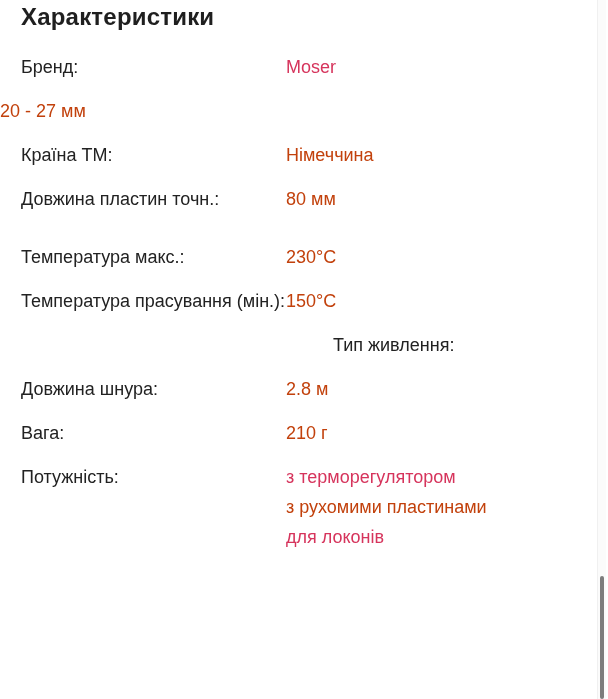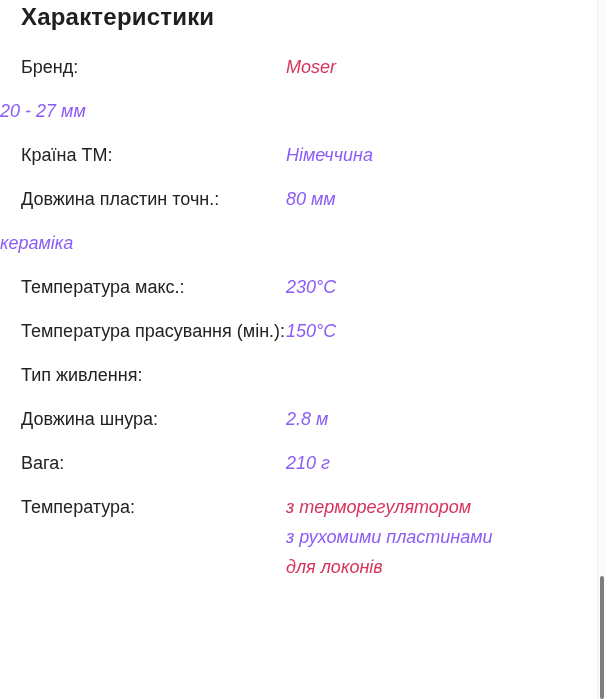--- a/index.html
+++ b/index.html
@@ -40,41 +40,41 @@
       width: 598px;
       margin: 0;
       padding: 0;
       list-style: none;
     }
     .spec-row {
       display: flex;
       align-items: flex-start;
       padding: 0;
       margin: 0 0 14px 0;
+      justify-content: flex-end;
     }
     .spec-label {
       width: 286px;
       padding-left: 21px;
       box-sizing: border-box;
       font-size: 18px;
       line-height: 30px;
       color: #222222;
     }
     .spec-values {
       flex: 1;
       padding-left: 0;
       box-sizing: border-box;
       display: flex;
       flex-direction: column;
-      font-style: italic;
     }
     .spec-value {
       font-size: 18px;
       line-height: 30px;
-      color: #8b5cf6;
+      color: #c2410c;
       text-decoration: none;
     }
     .spec-value.link {
       color: #d6345c;
       cursor: pointer;
     }
     .scrollbar-track {
       position: absolute;
       right: 2px;
       top: 0;
@@ -117,23 +117,20 @@
         <span class="spec-value">Німеччина</span>
       </div>
     </li>
     <li class="spec-row">
       <span class="spec-label">Довжина пластин точн.:</span>
       <div class="spec-values">
         <span class="spec-value">80 мм</span>
       </div>
     </li>
     <li class="spec-row">
-      <div class="spec-values">
-        <span class="spec-value">кераміка</span>
-      </div>
     </li>
     <li class="spec-row">
       <span class="spec-label">Температура макс.:</span>
       <div class="spec-values">
         <span class="spec-value">230°C</span>
       </div>
     </li>
     <li class="spec-row">
       <span class="spec-label">Температура прасування (мін.):</span>
       <div class="spec-values">
@@ -149,21 +146,21 @@
         <span class="spec-value">2.8 м</span>
       </div>
     </li>
     <li class="spec-row">
       <span class="spec-label">Вага:</span>
       <div class="spec-values">
         <span class="spec-value">210 г</span>
       </div>
     </li>
     <li class="spec-row">
-      <span class="spec-label">Температура:</span>
+      <span class="spec-label">Потужність:</span>
       <div class="spec-values">
         <a class="spec-value link">з терморегулятором</a>
         <span class="spec-value">з рухомими пластинами</span>
         <a class="spec-value link">для локонів</a>
       </div>
     </li>
   </ul>
 </div>
 
 <div class="scrollbar-track"></div>

